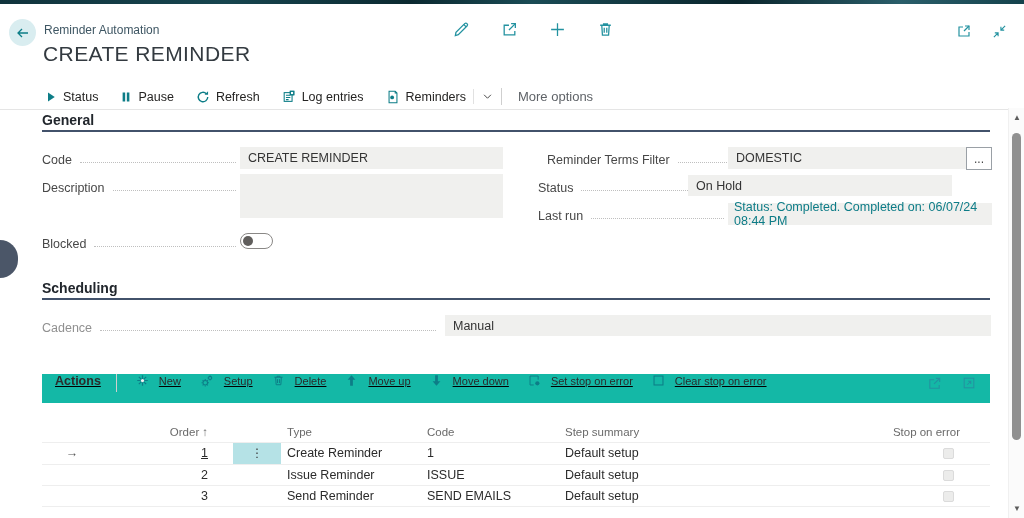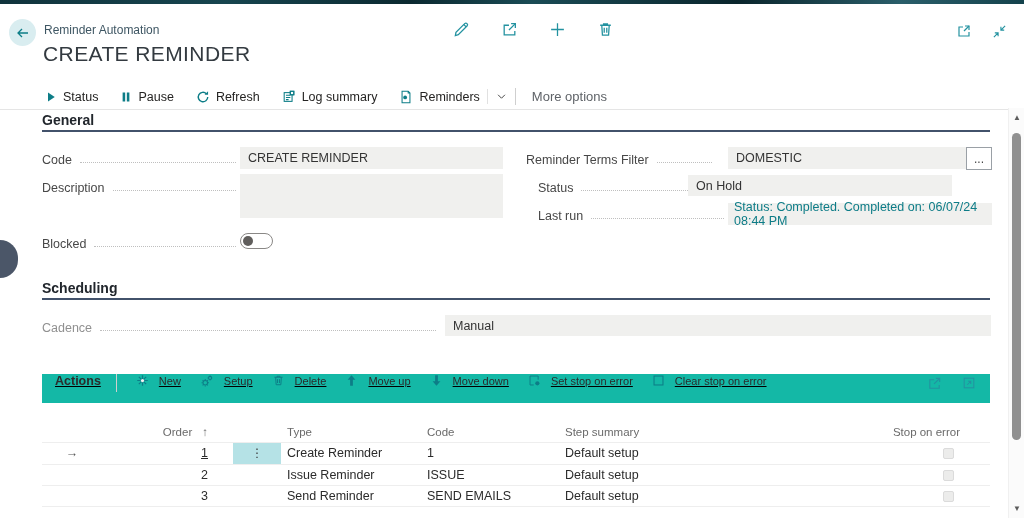--- a/index.html
+++ b/index.html
@@ -63,21 +63,21 @@
   .grid-row { height:21.7px; display:flex; align-items:center; border-top:1px solid #eeeeee;
     font-size:12.5px; color:#2b2b2b; }
   .grid-row:last-child { border-bottom:1px solid #eeeeee; }
   .c-sel  { width:60px; display:flex; justify-content:center; color:#555; }
   .c-ord  { width:106px; text-align:right; }
   .c-menu { width:73px; height:100%; display:flex; justify-content:flex-end; }
   .c-type { width:146px; padding-left:6px; }
   .c-code { width:138px; }
   .c-step { width:200px; }
   .c-stop { flex:1; display:flex; justify-content:flex-end; padding-right:30px; }
-  .head-ord { justify-content:flex-end; display:flex; gap:10px;text-align:right; }
+  .head-ord { justify-content:flex-end; display:flex; gap:3px;text-align:right; }
   .menu-cell { width:48px; height:100%; background:#b5e2e6; display:flex; align-items:center;
     justify-content:center; color:#3a3a3a; font-size:12px; letter-spacing:0; cursor:pointer; }
   .link-cell { text-decoration:underline; cursor:pointer; }
   .cb { width:11px; height:11px; background:#ececeb; border:1px solid #dbdbdb; border-radius:2px; margin-right:6px; }
 
   
   .scrollbar { position:absolute; right:0; top:108px; bottom:0; width:16px; background:#fbfbfb; border-left:1px solid #f0f0f0; }
   .sb-arrow { position:absolute; left:0; width:16px; text-align:center; font-size:8px; color:#5c5c5c; cursor:pointer; }
   .sb-up { top:5px; } .sb-down { bottom:5px; }
   .sb-thumb { position:absolute; left:3px; top:25px; width:9px; height:307px; background:#909090; border-radius:5px; cursor:grab; }
@@ -177,21 +177,21 @@
     </div>
     <div class="cmd-item">
       <span class="ci">
         <svg width="14" height="14" viewBox="0 0 16 16" fill="none" stroke="currentColor" stroke-width="1.2">
             <rect x="2.5" y="3" width="9" height="10"></rect>
             <path d="M4.5 6h5M4.5 8.5h5M4.5 11h3"></path>
             <rect x="9.5" y="1.5" width="4" height="4" fill="#fff"></rect>
             <path d="M9.5 1.5h4v4h-4z"></path>
           </svg>
       </span>
-      <span>Log summary</span>
+      <span>Log entries</span>
     </div>
     <div class="cmd-item" style="margin-right:19px;">
       <span class="ci">
         <svg width="14" height="14" viewBox="0 0 16 16" fill="none" stroke="currentColor" stroke-width="1.2">
             <path d="M3.5 1.5h7l2 2v11h-9z"></path>
             <path d="M10.5 1.5v2h2"></path>
             <circle cx="7" cy="8.5" r="2.2" fill="currentColor" stroke="none"></circle>
           </svg>
       </span>
       <span>Reminders</span>
@@ -223,21 +223,21 @@
   <div class="field-box" style="left:240px; top:174px; width:263px; height:44px; align-items:flex-start;"></div>
 
   <div class="field-label" style="left:42px; top:233px; width:198px;">
     <span>Blocked</span>
       <span class="leader"></span>
   </div>
   <div class="toggle" style="left:240px; top:233px;">
     <span class="knob"></span>
   </div>
 
-  <div class="field-label" style="left:526px; top:149px; width:190px;">
+  <div class="field-label" style="left:547px; top:149px; width:190px;">
     <span>Reminder Terms Filter</span>
       <span class="leader"></span>
   </div>
   <div class="field-box" style="left:728px; top:147px; width:238px;">DOMESTIC</div>
   <div class="assist-btn" style="left:966px; top:147px;">...</div>
 
   <div class="field-label" style="left:538px; top:177px; width:190px;">
     <span>Status</span>
       <span class="leader"></span>
   </div>

